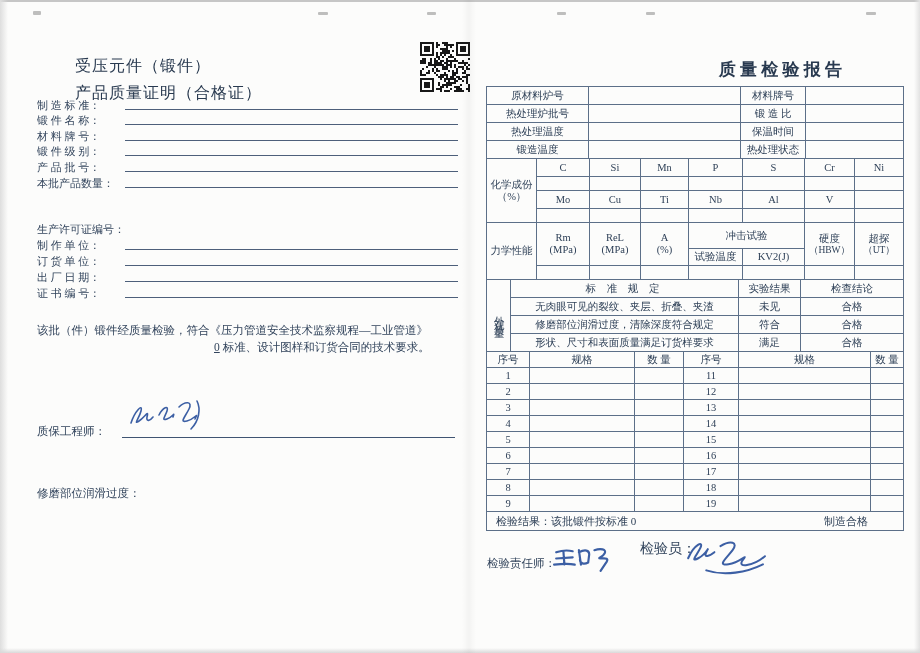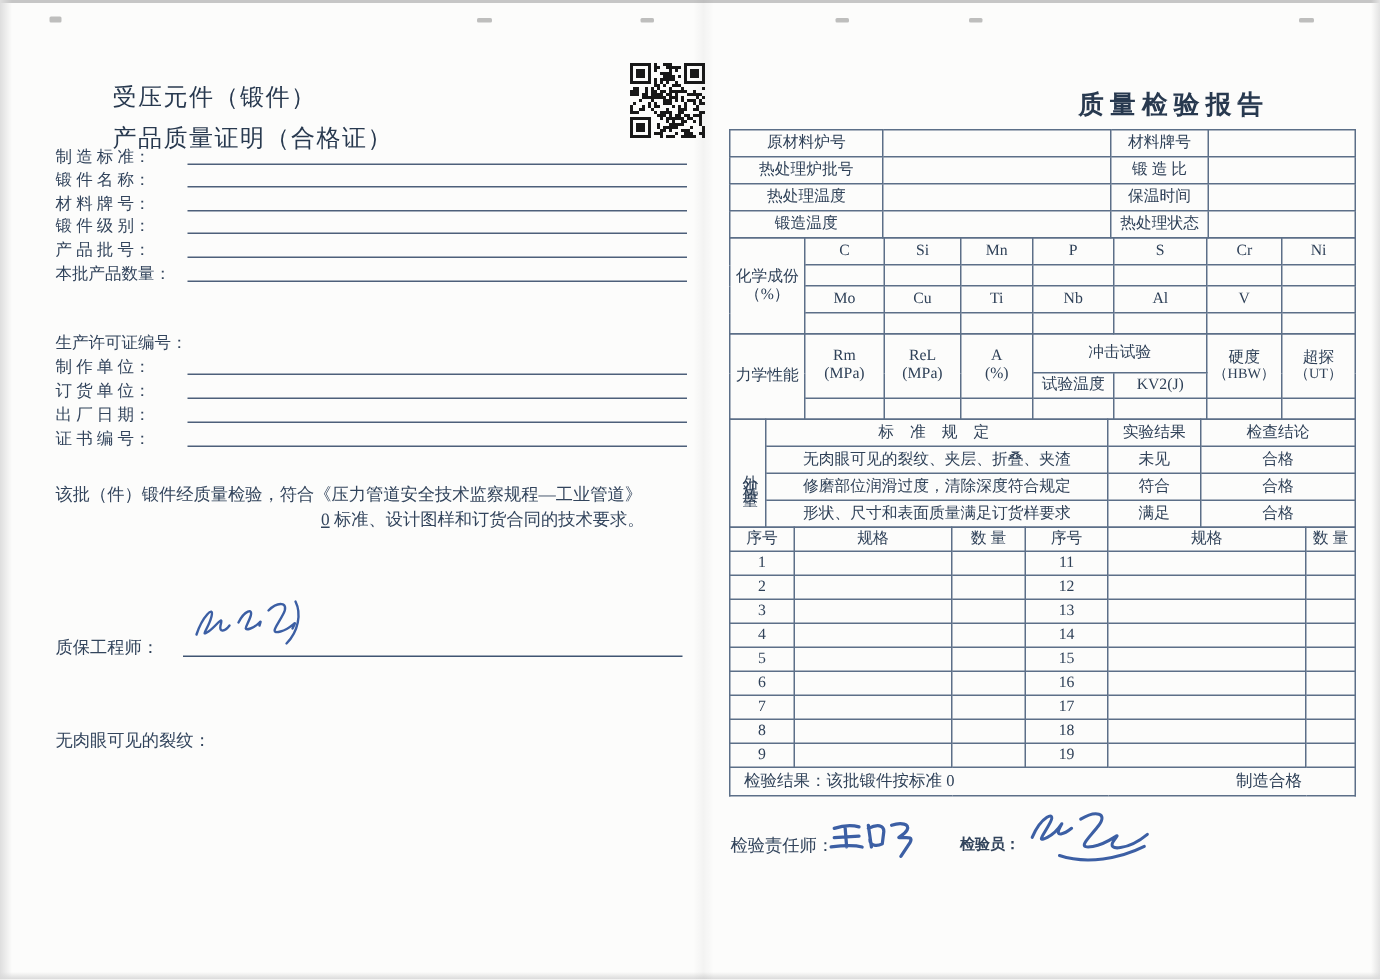--- a/index.html
+++ b/index.html
@@ -50,21 +50,21 @@
   .tC tr.r1{height:26px}.tC tr.r2{height:17px}.tC tr.r3{height:14px}
   .tD tr{height:18px}
   .tD .vert div{writing-mode:vertical-rl;text-orientation:upright;letter-spacing:4px;font-size:10.5px;margin:0 auto;line-height:1}
   .tE tr{height:16px}.tE tr.foot{height:19px}
   .small{font-size:9.5px}
   .twoline span{display:block}
   .footflex{display:flex;justify-content:space-between;align-items:center;padding:0 34px 0 8px;font-size:11px}
   .lsp{letter-spacing:4px}
 
   .r-sign-label1{position:absolute;left:487px;top:556px;font-size:11.5px;font-weight:normal}
-  .r-sign-label2{position:absolute;left:640px;top:556px;font-size:10px;font-weight:bold}
+  .r-sign-label2{position:absolute;left:640px;top:540px;font-size:14px;font-weight:normal}
   .sig-lead{position:absolute;left:551px;top:544px;width:62px;height:30px}
   .sig-insp{position:absolute;left:676px;top:536px;width:96px;height:44px}
 </style>
 </head>
 <body>
 
 <div class="edge-top"></div>
 <div class="edge-left"></div>
 <div class="edge-right"></div>
 <div class="edge-bottom"></div>
@@ -368,21 +368,21 @@
 <div class="qa-line"></div>
 <div class="sig-qa">
   <svg viewBox="0 0 85 40" xmlns="http://www.w3.org/2000/svg">
     <path class="sig" stroke-width="1.6" d="M8 30 C12 18 20 10 18 18 C16 26 10 32 16 28 C22 24 26 16 24 24 C23 29 27 28 30 24"></path>
     <path class="sig" stroke-width="1.6" d="M36 22 C40 14 46 12 44 18 C42 24 38 28 44 26 C50 24 52 18 50 24"></path>
     <path class="sig" stroke-width="1.6" d="M56 14 C62 8 70 8 66 16 C62 24 56 30 64 28 C72 26 76 18 72 26"></path>
     <path class="sig" stroke-width="1.6" d="M74 8 C78 16 76 28 68 36"></path>
   </svg>
 </div>
 
-<div class="seal-label">无肉眼可见的裂纹：</div>
+<div class="seal-label">修磨部位润滑过度：</div>
 
 <div class="r-title">质 量 检 验 报 告</div>
 
 <div class="tables">
 
   <table class="t tA">
     <colgroup>
         <col style="width:102px">
         <col style="width:152px">
         <col style="width:65px">

